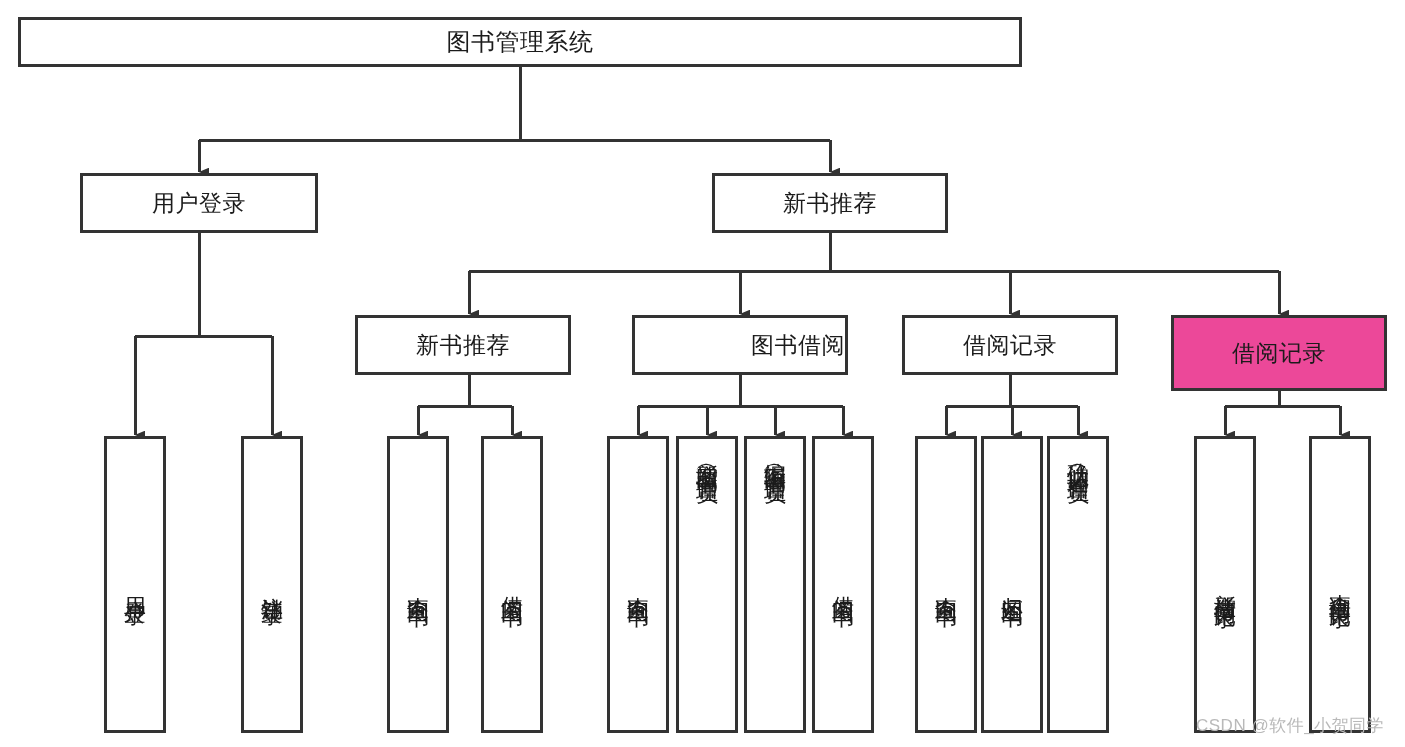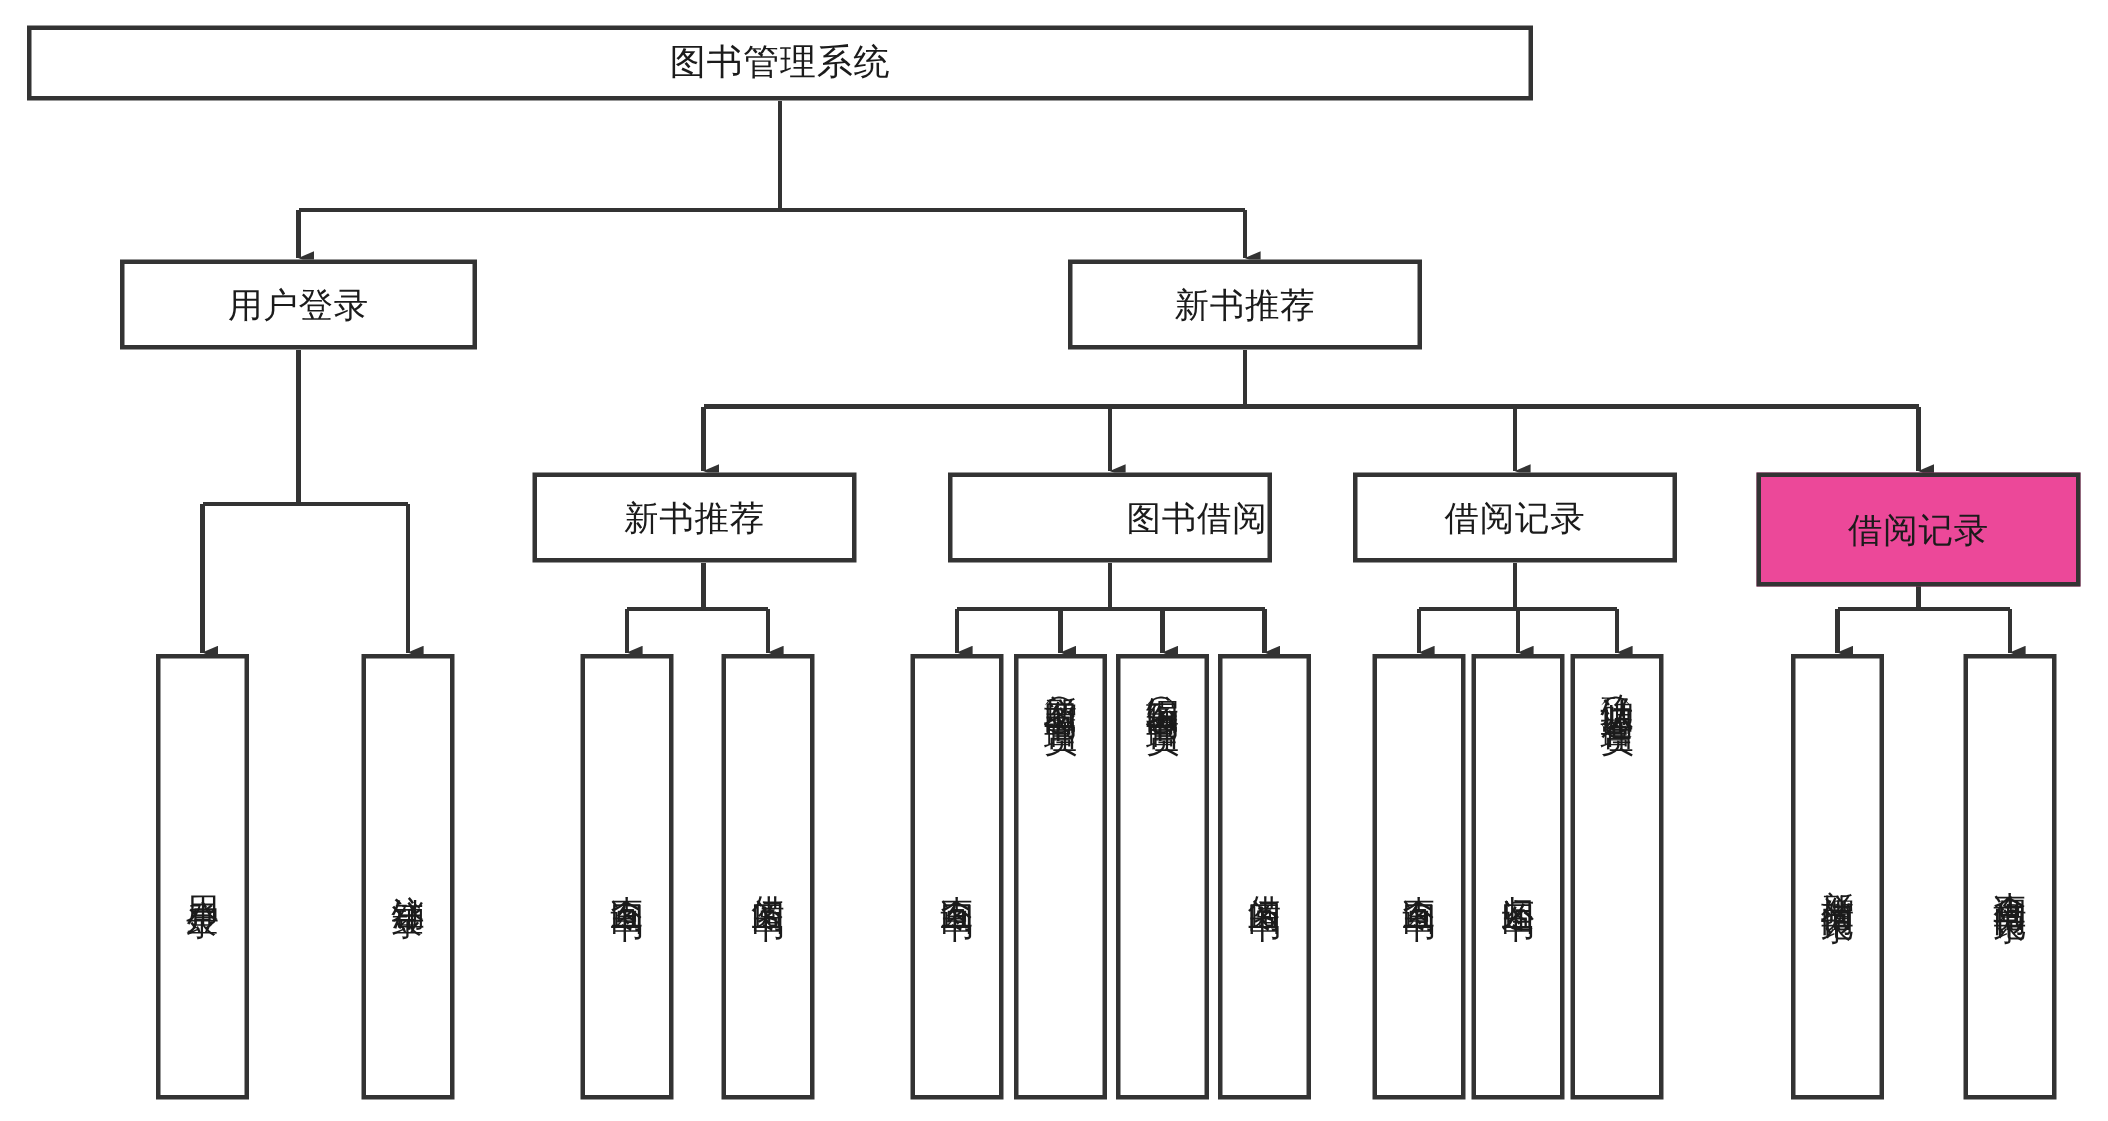--- a/index.html
+++ b/index.html
@@ -187,14 +187,15 @@
         <span class="node-label" style="color: rgb(27, 27, 27);">确认归还（管理员）</span>
       </div>
       <div class="node vert center-text" style="left: 1194px; top: 436px; width: 62px; height: 297px; border-color: rgb(51, 51, 51); background: rgb(255, 255, 255);">
         <span class="node-label" style="color: rgb(27, 27, 27);">新增借阅记录</span>
       </div>
       <div class="node vert center-text" style="left: 1309px; top: 436px; width: 62px; height: 297px; border-color: rgb(51, 51, 51); background: rgb(255, 255, 255);">
         <span class="node-label" style="color: rgb(27, 27, 27);">查询借阅记录</span>
       </div>
     </div>
 
+  <div class="watermark" style="left:1196px; top:714px;">CSDN @软件_小贺同学</div>
 
 </div>
 
 </body></html>

